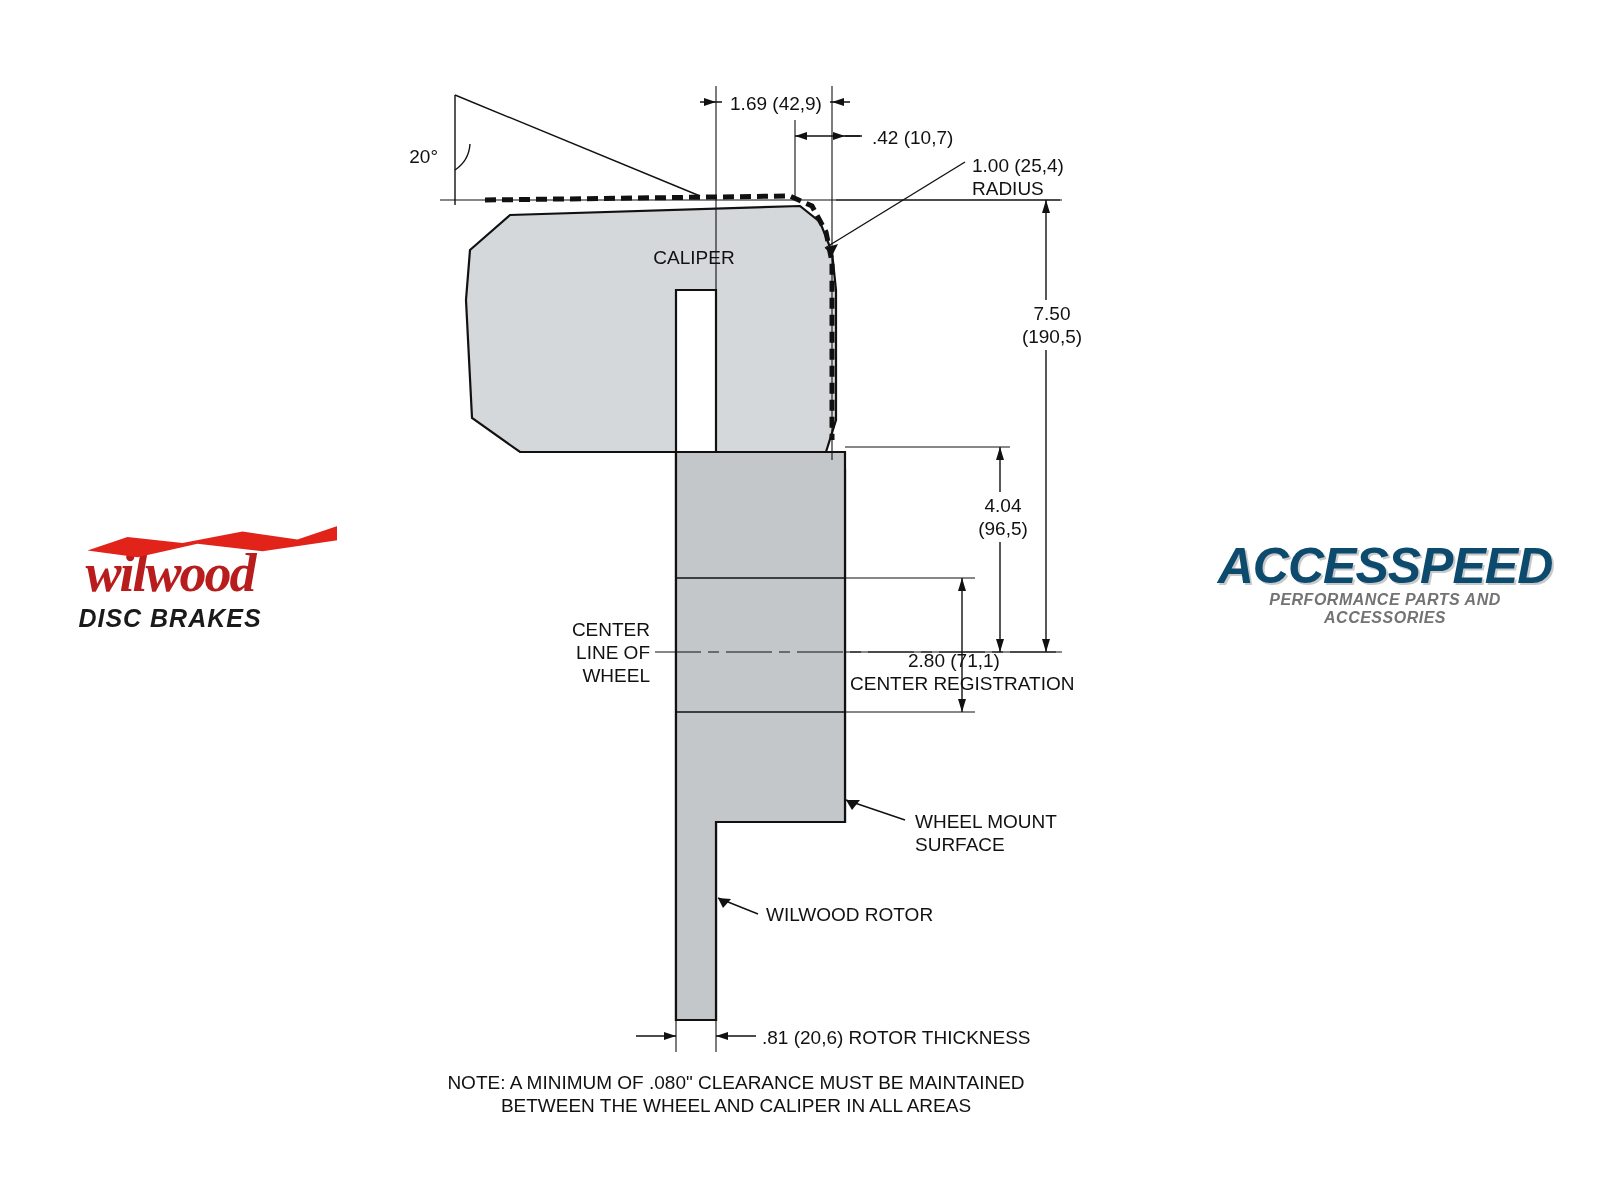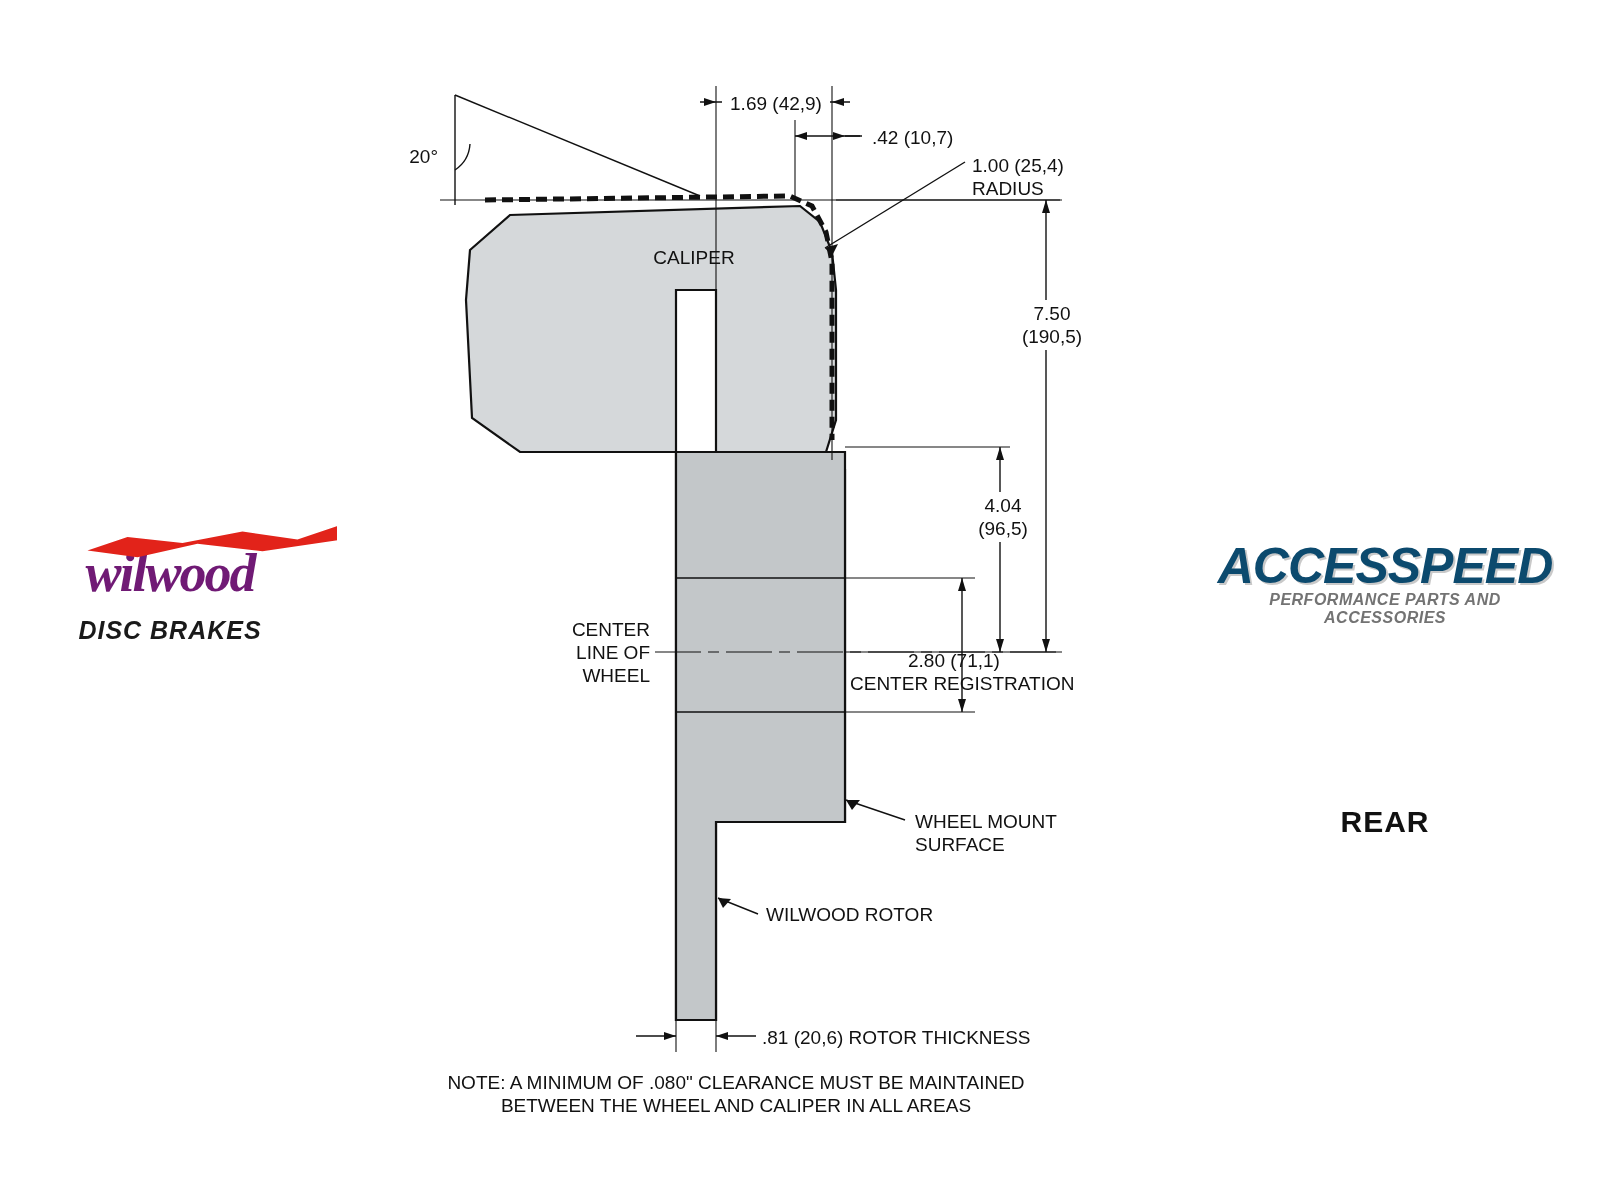--- a/index.html
+++ b/index.html
@@ -44,21 +44,21 @@
     top: 540px;
     width: 320px;
     height: 120px;
     text-align: center;
   }
   #wilwood-logo .ww-mark {
     font-family: "Liberation Serif", serif;
     font-style: italic;
     font-weight: bold;
     font-size: 54px;
-    color: #701a75;
+    color: #b91c1c;
     letter-spacing: -2px;
     line-height: 1;
     position: relative;
     display: inline-block;
     padding: 6px 4px 0 4px;
   }
   #wilwood-logo .ww-swoosh {
     position: absolute;
     left: 6px;
     top: -14px;
@@ -67,21 +67,21 @@
     background: #e2231a;
     clip-path: polygon(0% 72%, 16% 32%, 38% 50%, 62% 16%, 84% 40%, 100% 0%, 100% 42%, 70% 74%, 44% 52%, 20% 92%);
   }
   #wilwood-logo .ww-sub {
     font-family: "Liberation Sans", sans-serif;
     font-weight: bold;
     font-style: italic;
     font-size: 25px;
     letter-spacing: 1px;
     color: #1a1a1a;
-    margin-top: 16px;
+    margin-top: 4px;
   }
   
   #accesspeed-logo {
     position: absolute;
     left: 1215px;
     top: 540px;
     width: 340px;
     height: 110px;
     text-align: center;
   }
@@ -242,15 +242,14 @@
       <span>wilwood</span>
     </div>
     <div class="ww-sub">DISC BRAKES</div>
   </div>
 
   <div id="accesspeed-logo">
     <div class="ap-mark">ACCESSPEED</div>
     <div class="ap-sub">PERFORMANCE PARTS AND ACCESSORIES</div>
   </div>
 
-  <div id="rear-label">REAR</div>
 
 </div>
 
 </body></html>

